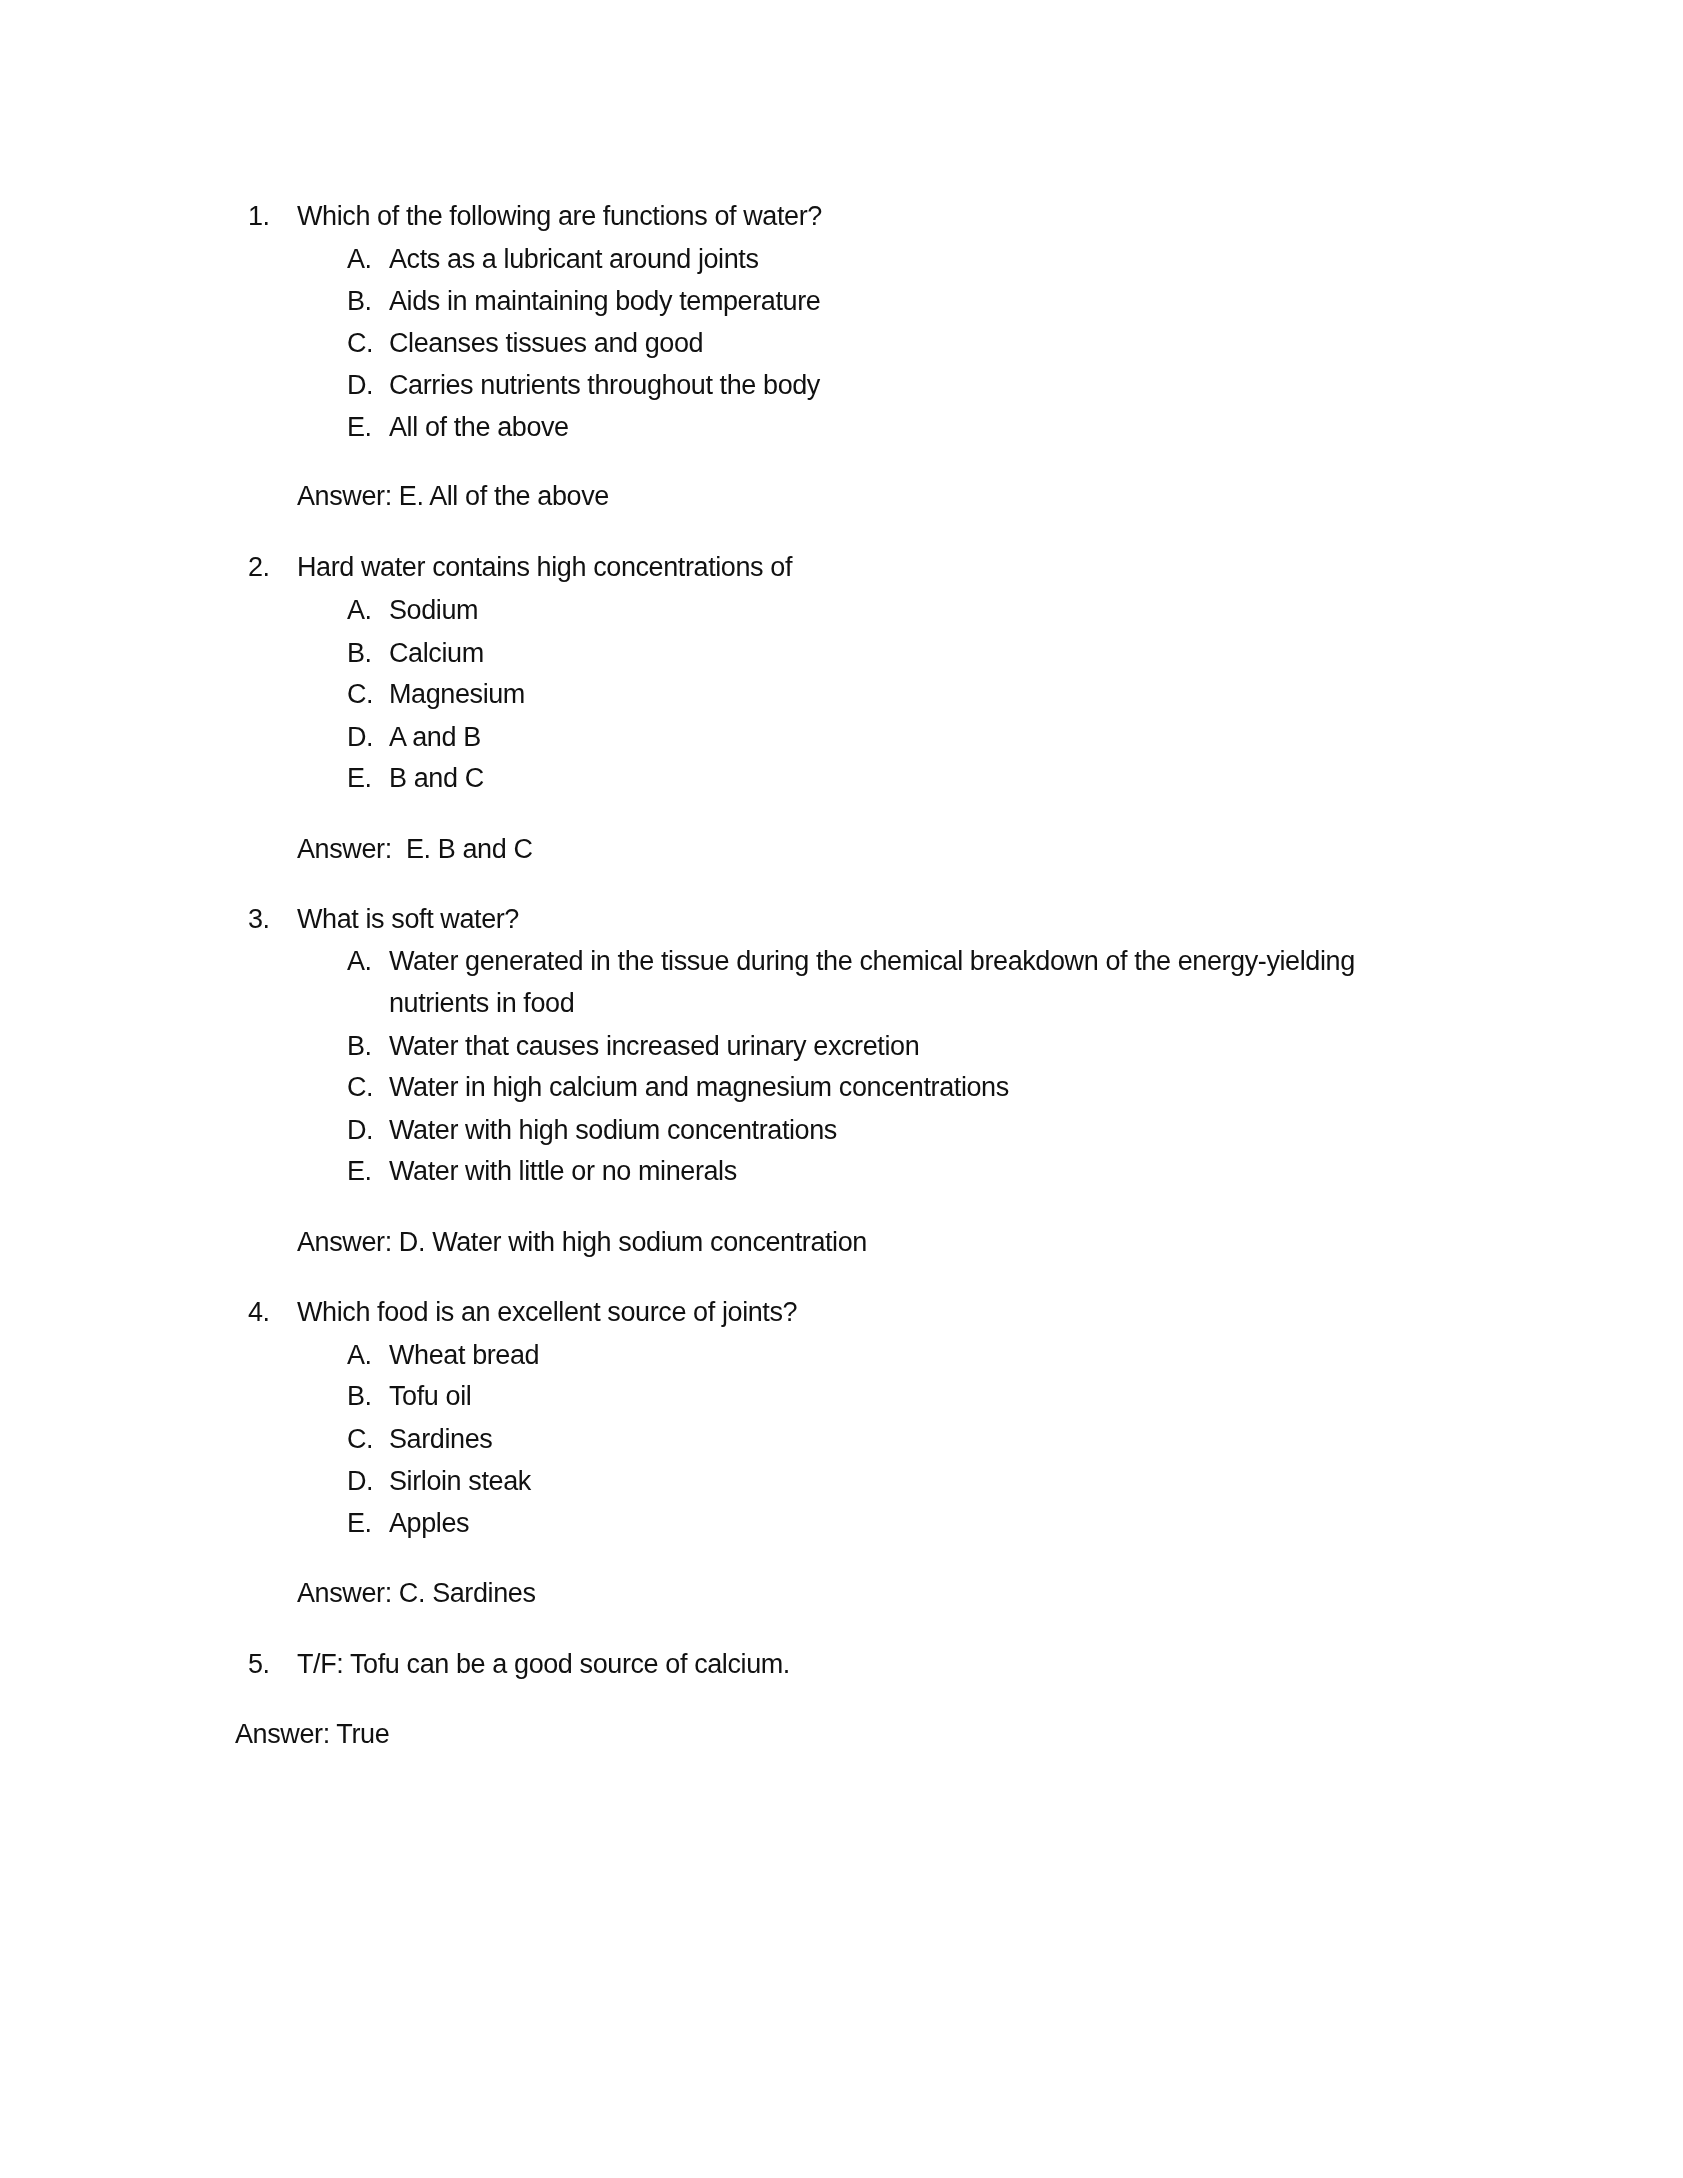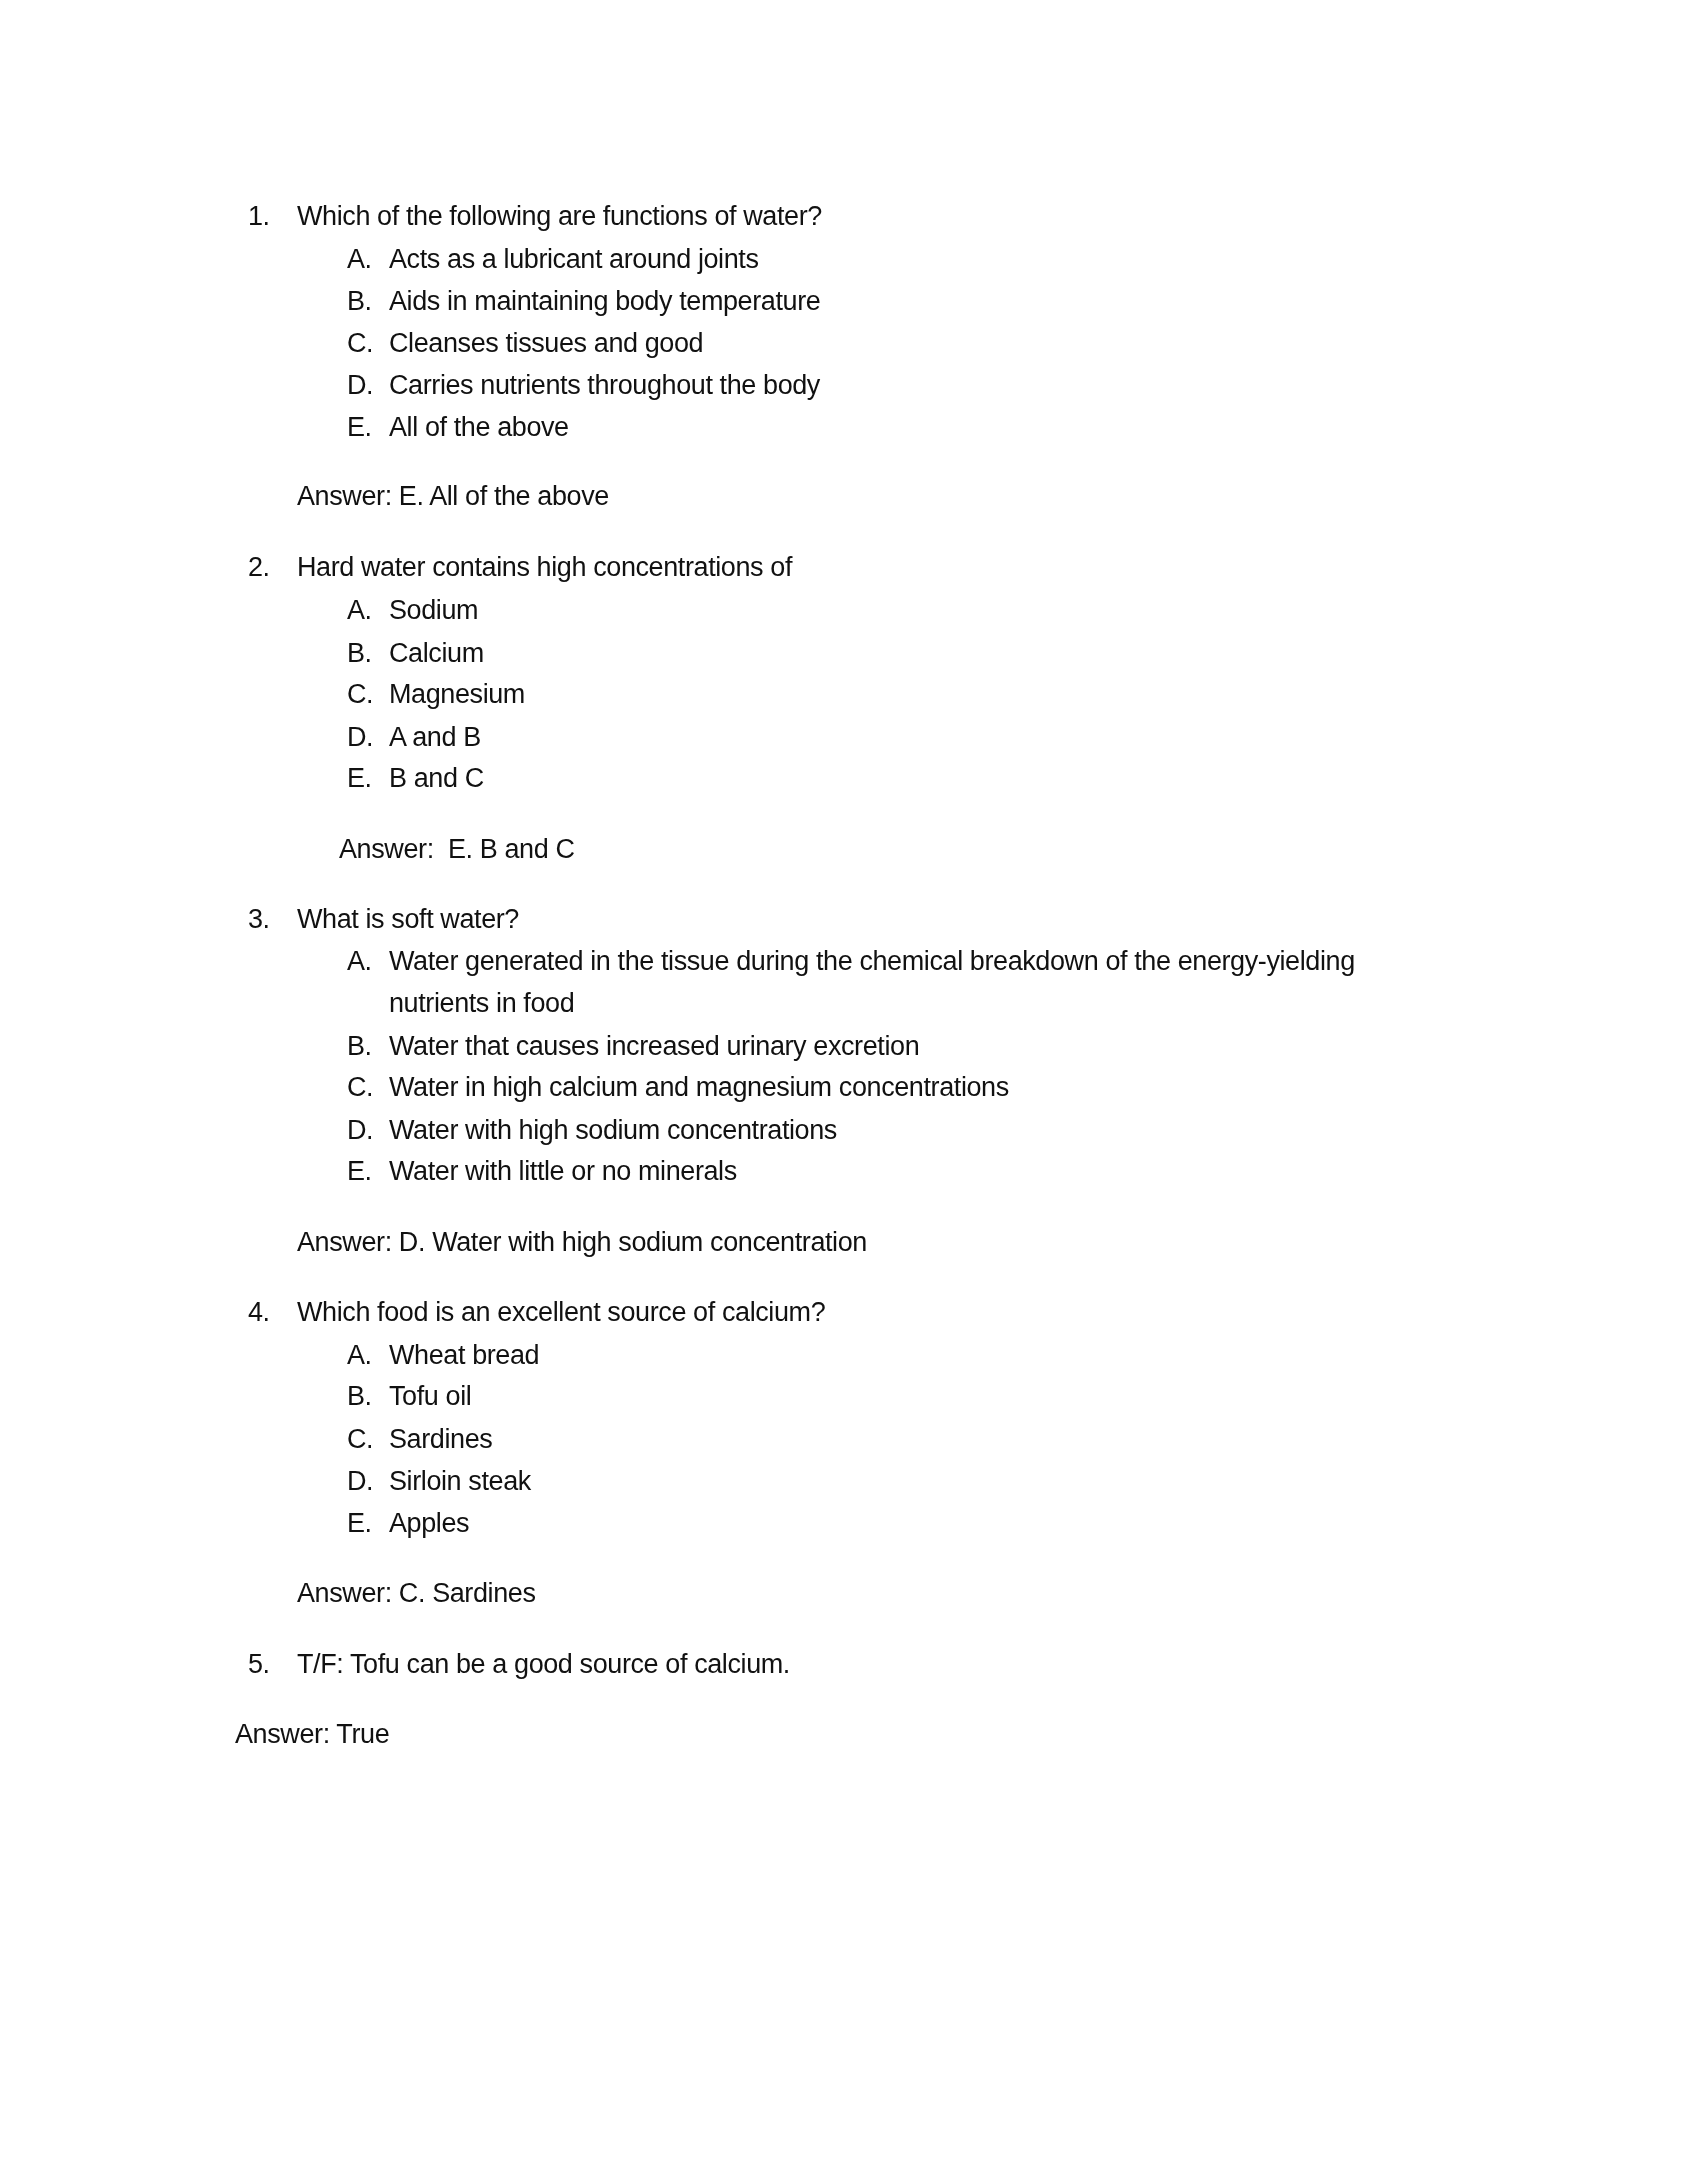--- a/index.html
+++ b/index.html
@@ -68,21 +68,21 @@
     </div>
     <div class="line" style="top:719px;">
       <span class="olabel">D.</span>
       <span class="otext">A and B</span>
     </div>
     <div class="line" style="top:760px;">
       <span class="olabel">E.</span>
       <span class="otext">B and C</span>
     </div>
     <div class="line" style="top:831px;">
-      <span class="ans" style="white-space:pre;margin-left:42px;">Answer:  E. B and C</span>
+      <span class="ans" style="white-space:pre;">Answer:  E. B and C</span>
     </div>
   </div>
 
   <div>
     <div class="line" style="top:901px;">
       <span class="num">3.</span>
       <span class="qtext">What is soft water?</span>
     </div>
     <div class="line" style="top:943px;">
       <span class="olabel">A.</span>
@@ -108,21 +108,21 @@
       <span class="otext">Water with little or no minerals</span>
     </div>
     <div class="line" style="top:1224px;">
       <span class="ans">Answer: D. Water with high sodium concentration</span>
     </div>
   </div>
 
   <div>
     <div class="line" style="top:1294px;">
       <span class="num">4.</span>
-      <span class="qtext">Which food is an excellent source of calcium?</span>
+      <span class="qtext">Which food is an excellent source of joints?</span>
     </div>
     <div class="line" style="top:1337px;">
       <span class="olabel">A.</span>
       <span class="otext">Wheat bread</span>
     </div>
     <div class="line" style="top:1378px;">
       <span class="olabel">B.</span>
       <span class="otext">Tofu oil</span>
     </div>
     <div class="line" style="top:1421px;">

